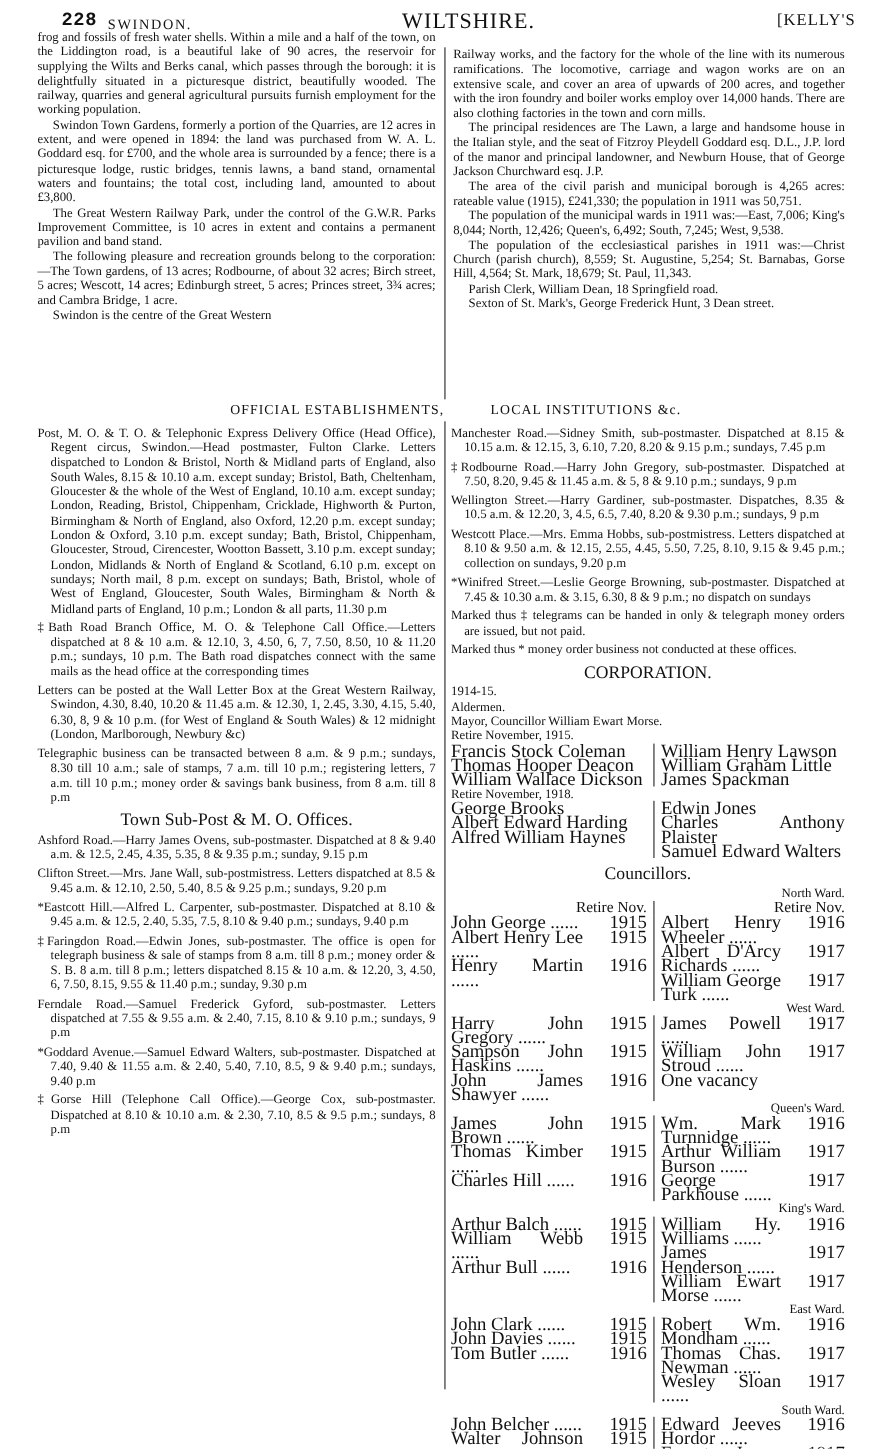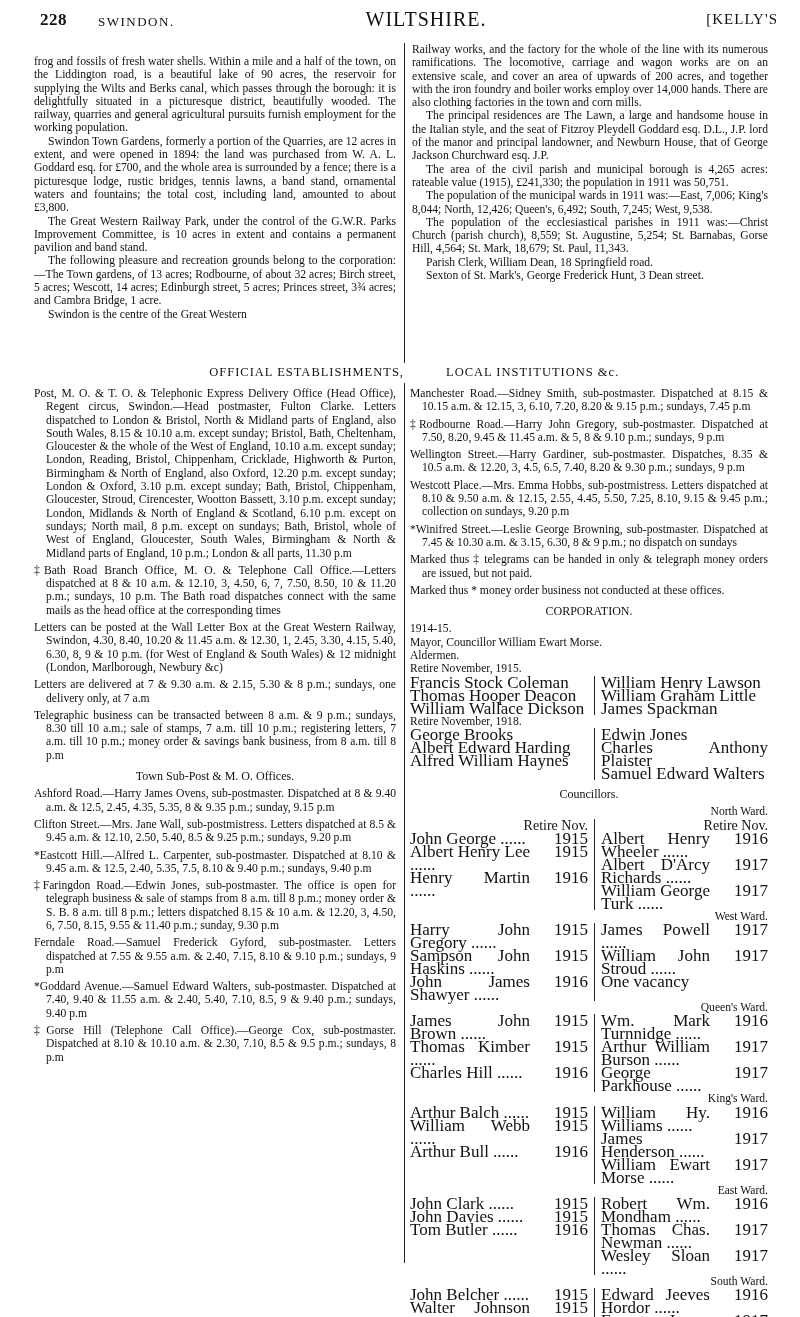--- a/index.html
+++ b/index.html
@@ -5,45 +5,45 @@
   html, body { margin: 0; padding: 0; background: #ffffff; }
   body {
     width: 800px; height: 1317px; position: relative; overflow: hidden;
     font-family: "DejaVu Serif", "Liberation Serif", serif;
     color: #111111;
   }
   .header {
     position: absolute; top: 8px; left: 36px; width: 752px; height: 26px;
     font-family: "Liberation Serif", serif;
   }
-  .header .pg { position: absolute; left: 4px; top: 2px; font-size: 17px; font-weight: bold; letter-spacing: 0.5px; }
+  .header .pg { position: absolute; left: 20px; top: 2px; font-size: 17px; font-weight: bold; letter-spacing: 0.5px; font-family: Liberation Mono, monospace; }
   .header .town { position: absolute; left: 62px; top: 6px; font-size: 13px; letter-spacing: 1.5px; }
   .header .county { position: absolute; left: 0; width: 780px; text-align: center; top: 0px; font-size: 20px; letter-spacing: 1px; }
   .header .kelly { position: absolute; right: 10px; top: 3px; font-size: 15px; letter-spacing: 1px; }
   .col {
     position: absolute; font-family: "Liberation Serif", serif;
     font-size: 11.6px; line-height: 13.3px; text-align: justify;
   }
   .col p { margin: 0; }
   .col .ind { text-indent: 14px; }
-  .left-top { left: 34px; top: 55px; width: 362px; }
+  .left-top { left: 34px; top: 27px; width: 362px; }
   .right-top { left: 412px; top: 43px; width: 356px; }
   .vrule-top { position: absolute; left: 404px; top: 43px; width: 1px; height: 320px; background: #222; }
   .section-head {
     position: absolute; top: 365px; left: 34px; width: 740px;
     font-family: "Liberation Serif", serif; font-size: 12.5px; letter-spacing: 1px;
   }
   .section-head .l { position: absolute; right: 370px; }
   .section-head .r { position: absolute; left: 412px; text-align: center; }
   .left-bot { left: 34px; top: 387px; width: 362px; }
   .right-bot { left: 410px; top: 387px; width: 358px; }
   .vrule-bot { position: absolute; left: 404px; top: 383px; width: 1px; height: 880px; background: #222; }
   .entry { padding-left: 12px; text-indent: -12px; margin-bottom: 4px !important; }
   .center { text-align: left; }
-  .subhead { text-align: center; margin: 8px 0 4px 0 !important; font-size: 12px; }
+  .subhead { text-align: center; margin: 8px 0 4px 0 !important; font-size: 16px; }
   .names { display: flex; font-size: 17px; line-height: 13px; }
   .names .c1 { width: 178px; padding-right: 6px; border-right: 1px solid #222; }
   .names .c2 { padding-left: 6px; flex: 1; }
   .row { display: flex; justify-content: space-between; }
   .row .yr { padding-left: 4px; margin-left: 20px; }
   .ward { text-align: right; font-size: 11.6px; }
   .retire { display: flex; font-size: 14px; }
   .retire .a { width: 178px; text-align: right; padding-right: 6px; border-right: 1px solid #222; }
   .retire .b { flex: 1; text-align: right; }
 </style>
@@ -81,21 +81,20 @@
   <span class="l">OFFICIAL ESTABLISHMENTS,</span>
   <span class="r">LOCAL INSTITUTIONS &amp;c.</span>
 </div>
 
 <div class="vrule-bot"></div>
 
 <div class="col left-bot">
   <p class="entry">Post, M. O. &amp; T. O. &amp; Telephonic Express Delivery Office (Head Office), Regent circus, Swindon.—Head postmaster, Fulton Clarke. Letters dispatched to London &amp; Bristol, North &amp; Midland parts of England, also South Wales, 8.15 &amp; 10.10 a.m. except sunday; Bristol, Bath, Cheltenham, Gloucester &amp; the whole of the West of England, 10.10 a.m. except sunday; London, Reading, Bristol, Chippenham, Cricklade, Highworth &amp; Purton, Birmingham &amp; North of England, also Oxford, 12.20 p.m. except sunday; London &amp; Oxford, 3.10 p.m. except sunday; Bath, Bristol, Chippenham, Gloucester, Stroud, Cirencester, Wootton Bassett, 3.10 p.m. except sunday; London, Midlands &amp; North of England &amp; Scotland, 6.10 p.m. except on sundays; North mail, 8 p.m. except on sundays; Bath, Bristol, whole of West of England, Gloucester, South Wales, Birmingham &amp; North &amp; Midland parts of England, 10 p.m.; London &amp; all parts, 11.30 p.m</p>
   <p class="entry">‡Bath Road Branch Office, M. O. &amp; Telephone Call Office.—Letters dispatched at 8 &amp; 10 a.m. &amp; 12.10, 3, 4.50, 6, 7, 7.50, 8.50, 10 &amp; 11.20 p.m.; sundays, 10 p.m. The Bath road dispatches connect with the same mails as the head office at the corresponding times</p>
   <p class="entry">Letters can be posted at the Wall Letter Box at the Great Western Railway, Swindon, 4.30, 8.40, 10.20 &amp; 11.45 a.m. &amp; 12.30, 1, 2.45, 3.30, 4.15, 5.40, 6.30, 8, 9 &amp; 10 p.m. (for West of England &amp; South Wales) &amp; 12 midnight (London, Marlborough, Newbury &amp;c)</p>
-  <p class="entry">Letters are delivered at 7 &amp; 9.30 a.m. &amp; 2.15, 5.30 &amp; 8 p.m.; sundays, one delivery only, at 7 a.m</p>
   <p class="entry">Telegraphic business can be transacted between 8 a.m. &amp; 9 p.m.; sundays, 8.30 till 10 a.m.; sale of stamps, 7 a.m. till 10 p.m.; registering letters, 7 a.m. till 10 p.m.; money order &amp; savings bank business, from 8 a.m. till 8 p.m</p>
   <p class="subhead">Town Sub-Post &amp; M. O. Offices.</p>
   <p class="entry">Ashford Road.—Harry James Ovens, sub-postmaster. Dispatched at 8 &amp; 9.40 a.m. &amp; 12.5, 2.45, 4.35, 5.35, 8 &amp; 9.35 p.m.; sunday, 9.15 p.m</p>
   <p class="entry">Clifton Street.—Mrs. Jane Wall, sub-postmistress. Letters dispatched at 8.5 &amp; 9.45 a.m. &amp; 12.10, 2.50, 5.40, 8.5 &amp; 9.25 p.m.; sundays, 9.20 p.m</p>
   <p class="entry">*Eastcott Hill.—Alfred L. Carpenter, sub-postmaster. Dispatched at 8.10 &amp; 9.45 a.m. &amp; 12.5, 2.40, 5.35, 7.5, 8.10 &amp; 9.40 p.m.; sundays, 9.40 p.m</p>
   <p class="entry">‡Faringdon Road.—Edwin Jones, sub-postmaster. The office is open for telegraph business &amp; sale of stamps from 8 a.m. till 8 p.m.; money order &amp; S. B. 8 a.m. till 8 p.m.; letters dispatched 8.15 &amp; 10 a.m. &amp; 12.20, 3, 4.50, 6, 7.50, 8.15, 9.55 &amp; 11.40 p.m.; sunday, 9.30 p.m</p>
   <p class="entry">Ferndale Road.—Samuel Frederick Gyford, sub-postmaster. Letters dispatched at 7.55 &amp; 9.55 a.m. &amp; 2.40, 7.15, 8.10 &amp; 9.10 p.m.; sundays, 9 p.m</p>
   <p class="entry">*Goddard Avenue.—Samuel Edward Walters, sub-postmaster. Dispatched at 7.40, 9.40 &amp; 11.55 a.m. &amp; 2.40, 5.40, 7.10, 8.5, 9 &amp; 9.40 p.m.; sundays, 9.40 p.m</p>
   <p class="entry">‡Gorse Hill (Telephone Call Office).—George Cox, sub-postmaster. Dispatched at 8.10 &amp; 10.10 a.m. &amp; 2.30, 7.10, 8.5 &amp; 9.5 p.m.; sundays, 8 p.m</p>
 </div>
@@ -104,22 +103,22 @@
   <p class="entry">Manchester Road.—Sidney Smith, sub-postmaster. Dispatched at 8.15 &amp; 10.15 a.m. &amp; 12.15, 3, 6.10, 7.20, 8.20 &amp; 9.15 p.m.; sundays, 7.45 p.m</p>
   <p class="entry">‡Rodbourne Road.—Harry John Gregory, sub-postmaster. Dispatched at 7.50, 8.20, 9.45 &amp; 11.45 a.m. &amp; 5, 8 &amp; 9.10 p.m.; sundays, 9 p.m</p>
   <p class="entry">Wellington Street.—Harry Gardiner, sub-postmaster. Dispatches, 8.35 &amp; 10.5 a.m. &amp; 12.20, 3, 4.5, 6.5, 7.40, 8.20 &amp; 9.30 p.m.; sundays, 9 p.m</p>
   <p class="entry">Westcott Place.—Mrs. Emma Hobbs, sub-postmistress. Letters dispatched at 8.10 &amp; 9.50 a.m. &amp; 12.15, 2.55, 4.45, 5.50, 7.25, 8.10, 9.15 &amp; 9.45 p.m.; collection on sundays, 9.20 p.m</p>
   <p class="entry">*Winifred Street.—Leslie George Browning, sub-postmaster. Dispatched at 7.45 &amp; 10.30 a.m. &amp; 3.15, 6.30, 8 &amp; 9 p.m.; no dispatch on sundays</p>
   <p class="entry">Marked thus ‡ telegrams can be handed in only &amp; telegraph money orders are issued, but not paid.</p>
   <p class="entry">Marked thus * money order business not conducted at these offices.</p>
 
   <p class="subhead">CORPORATION.</p>
   <p class="center">1914-15.</p>
+  <p class="center">Aldermen.</p>
   <p class="center">Mayor, Councillor William Ewart Morse.</p>
-  <p class="center">Aldermen.</p>
 
   <div id="aldermen">
       <p class="center">Retire November, 1915.</p>
       <div class="names">
         <div class="c1">
           <div>Francis Stock Coleman</div>
           <div>Thomas Hooper Deacon</div>
           <div>William Wallace Dickson</div>
         </div>
         <div class="c2">

